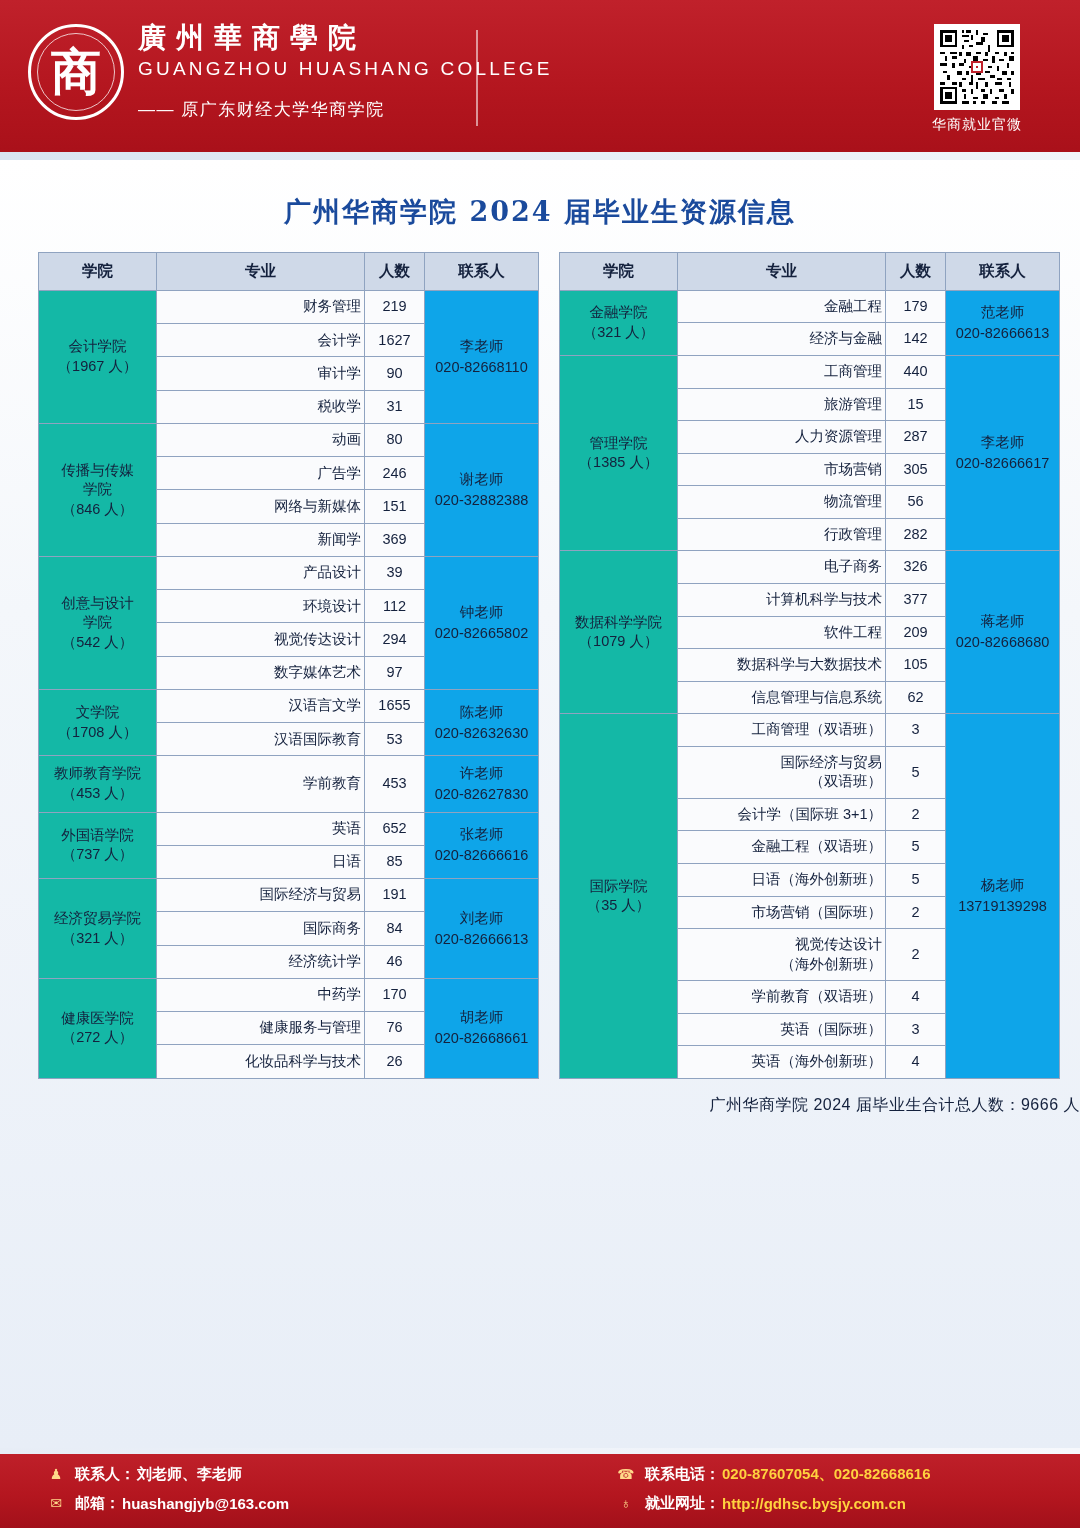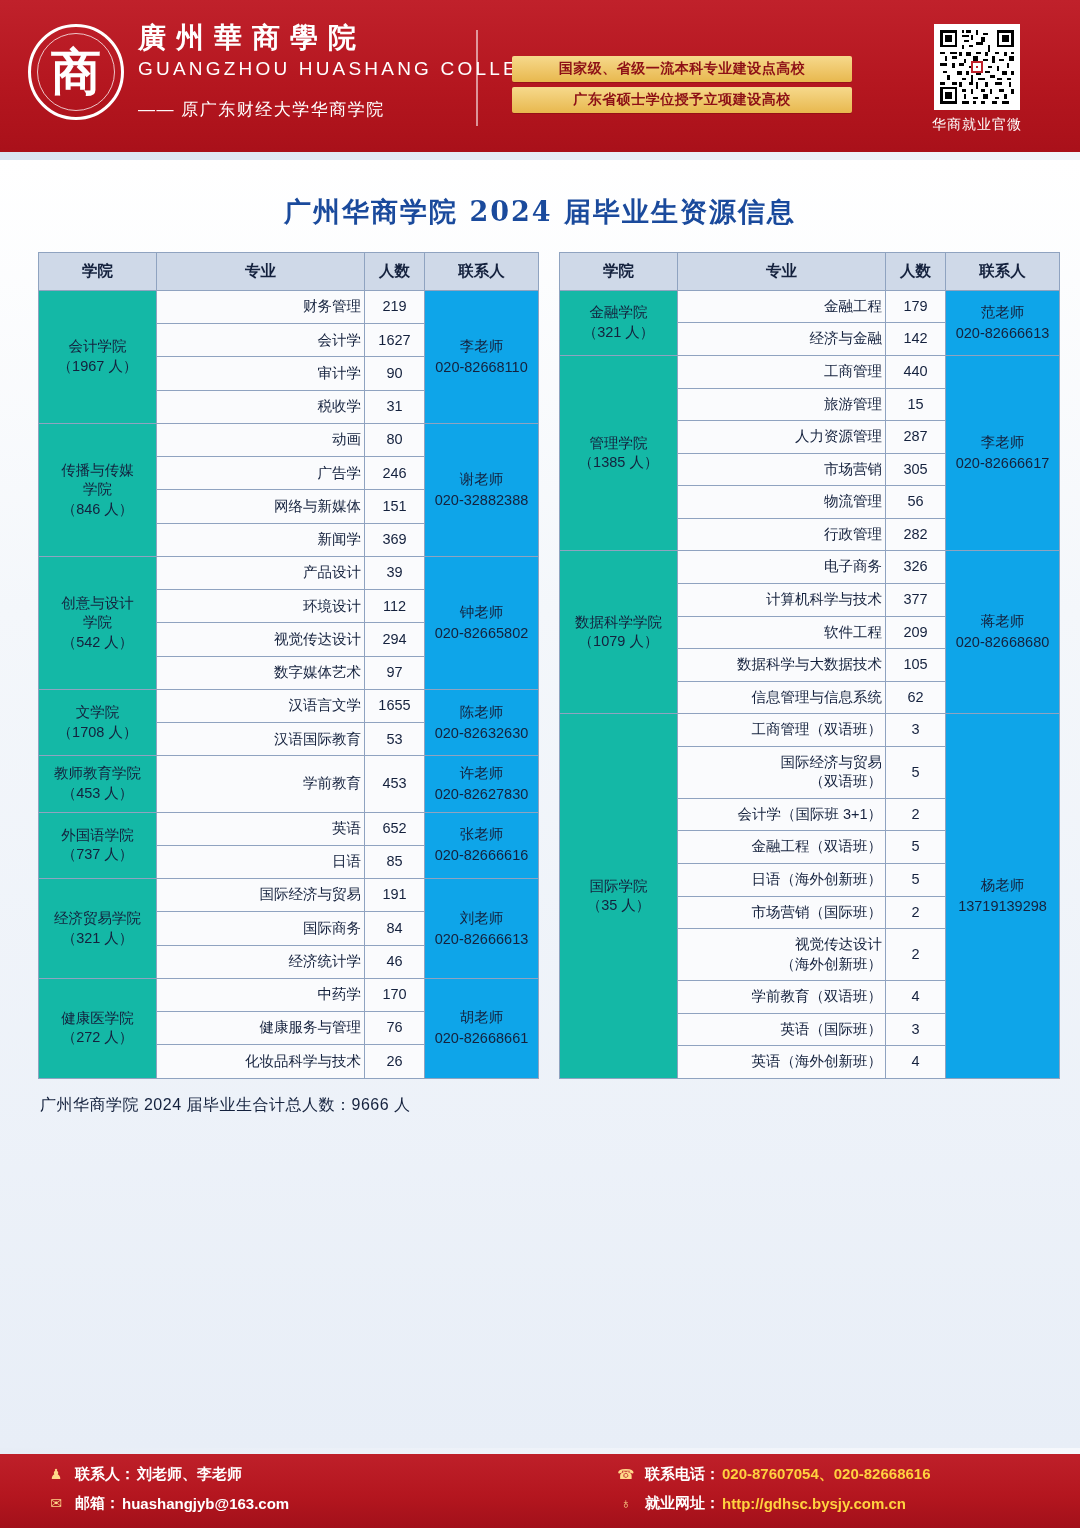--- a/index.html
+++ b/index.html
@@ -80,21 +80,21 @@
   td.col-college{background:#14b8a6;}
   td.col-major{background:#fafbfd;text-align:right;}
   td.col-num{background:#fafbfd;}
   td.col-contact{background:#0ea5e9;line-height:1.45;}
   col.c1{width:118px;}
   col.c2{width:208px;}
   col.c3{width:60px;}
   col.c4{width:114px;}
 
   .total{
-    margin:16px 0 0 40px;font-size:16px;color:#14213d;letter-spacing:.5px;
+    margin:16px 0 0 40px;font-size:16px;color:#14213d;letter-spacing:.5px;text-align:right;
   }
 
   
   .footer{
     position:absolute;left:0;bottom:0;width:1080px;height:80px;
     background:linear-gradient(180deg,#c0212b 0%,#b4161f 60%,#a2101a 100%);
     color:#fff;
   }
   .footer:before{
     content:"";position:absolute;left:0;top:0;width:100%;height:6px;
@@ -121,24 +121,20 @@
     <div class="seal">
       <span class="glyph">商</span>
     </div>
     <div class="logo-text">
       <div class="logo-cn">廣州華商學院</div>
       <div class="logo-en">GUANGZHOU HUASHANG COLLEGE</div>
       <div class="logo-sub">—— 原广东财经大学华商学院</div>
     </div>
   </div>
   <div class="divider-v"></div>
-  <div class="ribbons">
-    <div class="ribbon">国家级、省级一流本科专业建设点高校</div>
-    <div class="ribbon">广东省硕士学位授予立项建设高校</div>
-  </div>
   <div class="qr-box">
     <svg class="qr" viewBox="0 0 33 33" shape-rendering="crispEdges">
       <rect width="33" height="33" fill="#fff"></rect>
       <g fill="#000">
         <rect x="1" y="1" width="7" height="7"></rect>
           <rect x="2" y="2" width="5" height="5" fill="#fff"></rect>
           <rect x="3" y="3" width="3" height="3"></rect>
         <rect x="25" y="1" width="7" height="7"></rect>
           <rect x="26" y="2" width="5" height="5" fill="#fff"></rect>
           <rect x="27" y="3" width="3" height="3"></rect>

